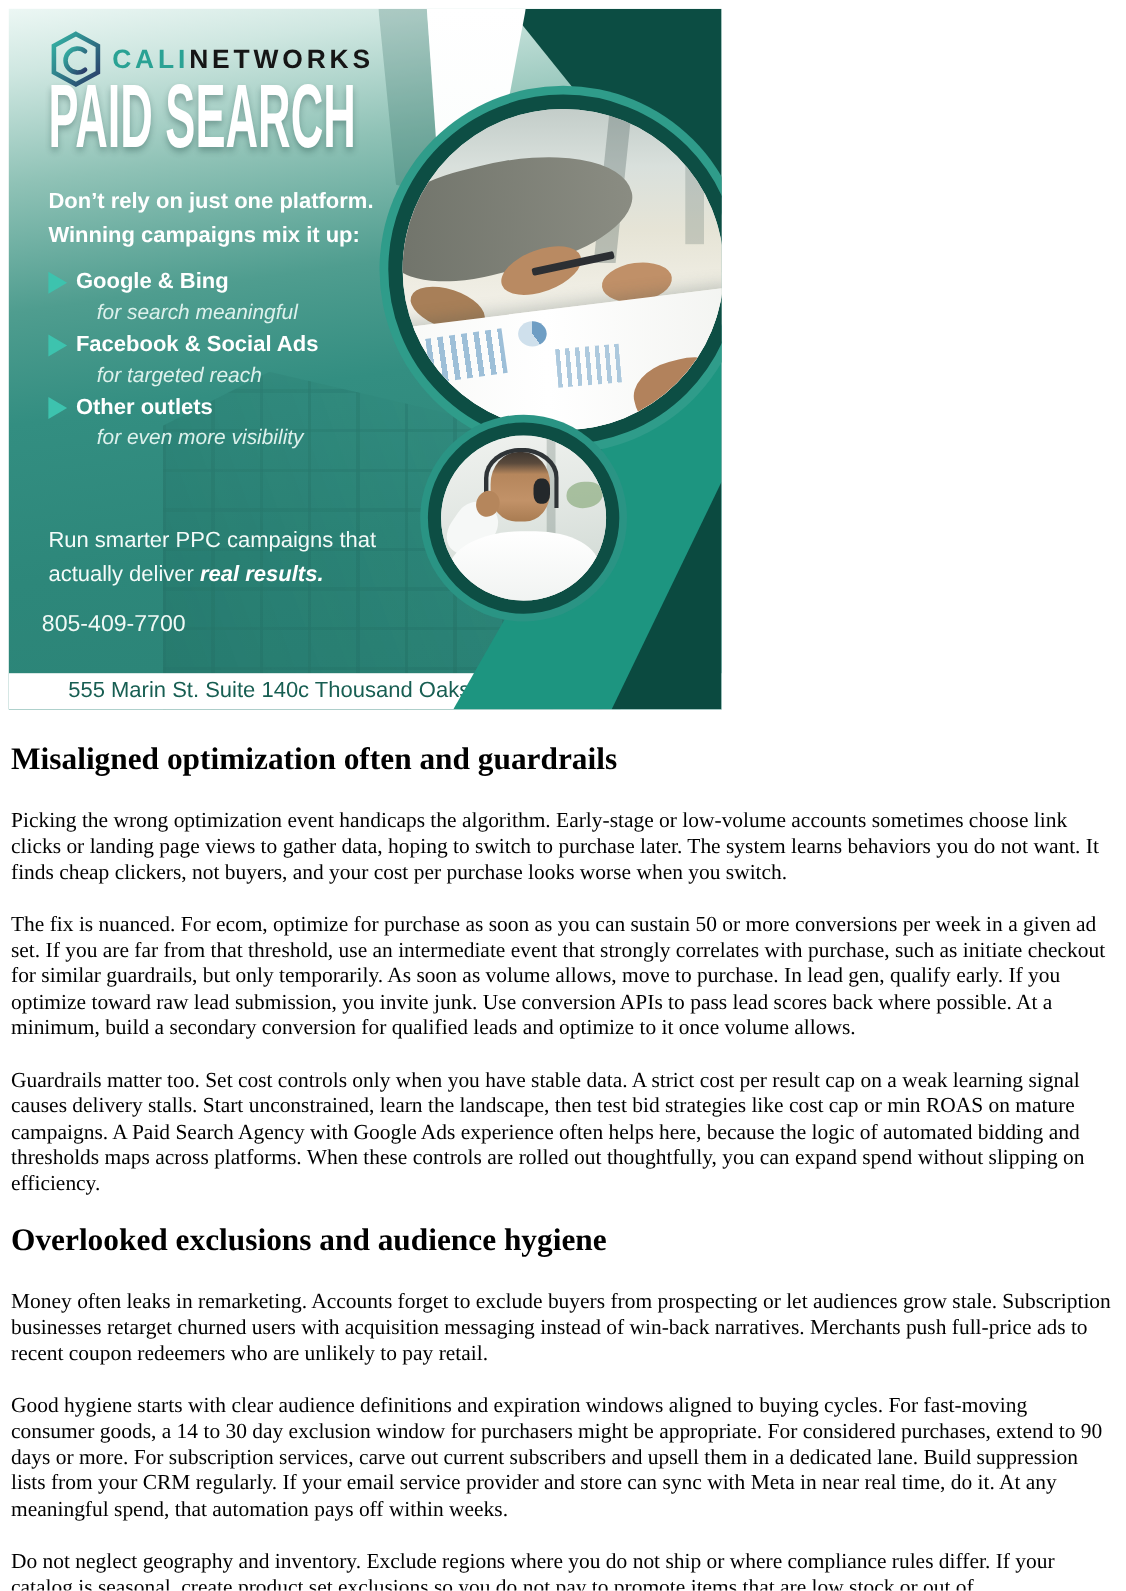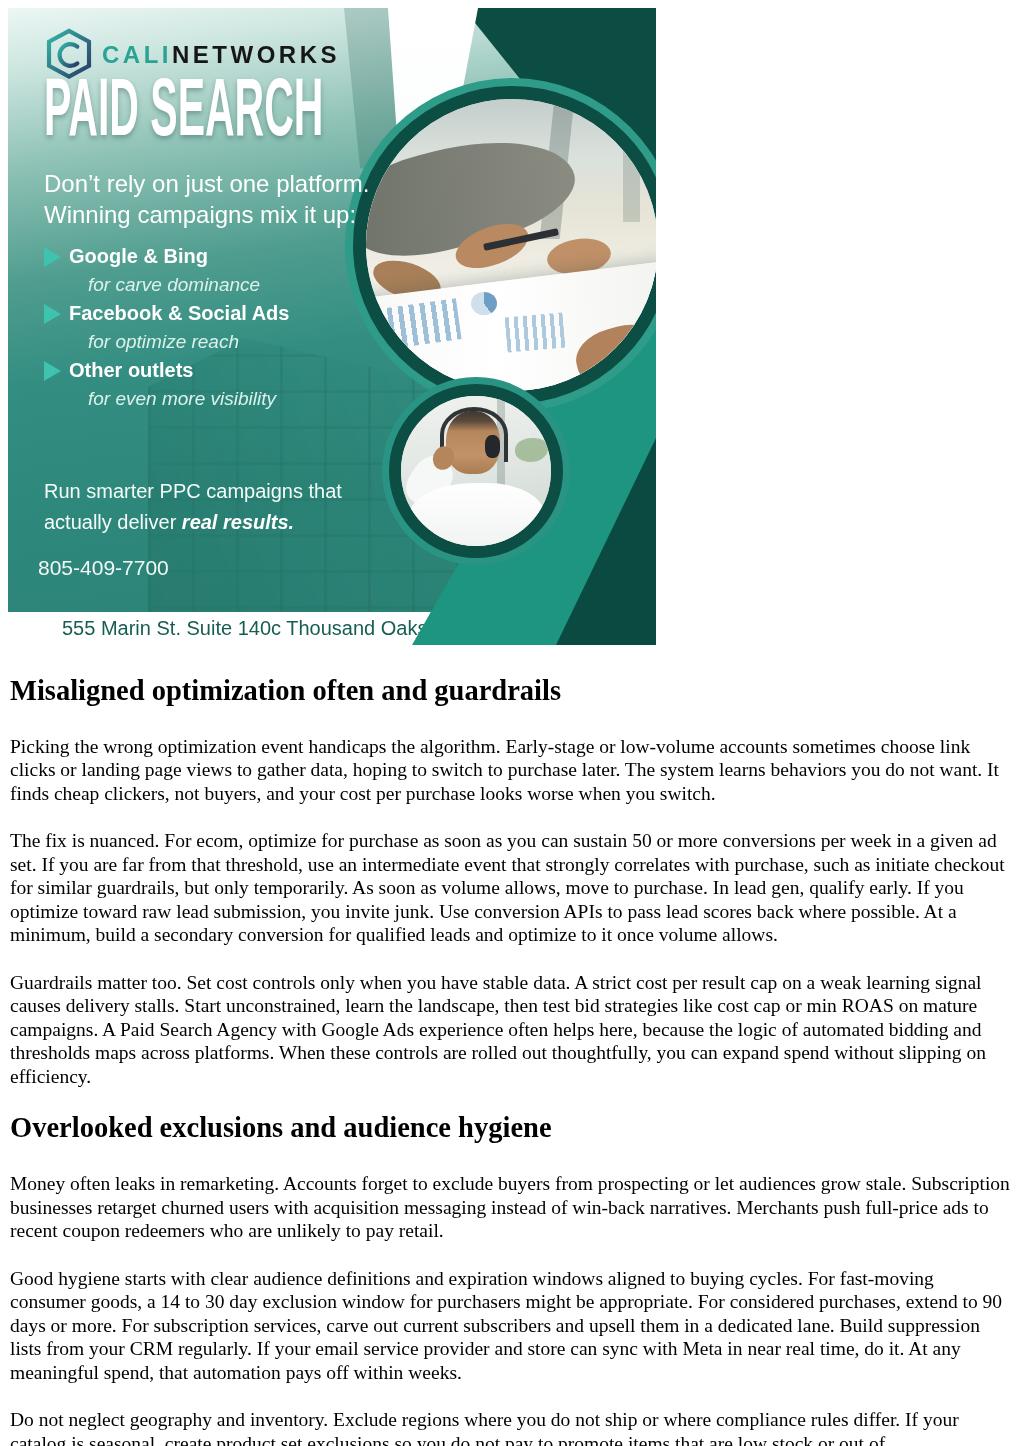--- a/index.html
+++ b/index.html
@@ -65,21 +65,21 @@
   .sp-shirt{left:4%;top:58%;width:92%;height:52%;background:linear-gradient(180deg,#ffffff,#eef1ef);border-radius:48% 42% 20% 20%;}
   
   .logo-row{position:absolute;left:36px;top:20px;display:flex;align-items:center;gap:8px;}
   .logo-text{font-size:24px;font-weight:700;letter-spacing:3.5px;color:#161616;white-space:nowrap;}
   .logo-text .cali{color:#2aa294;margin-top:24px;}
   .title{
     position:absolute;left:36px;top:58px;font-size:82px;line-height:1;font-weight:700;color:#ffffff;
     transform:scaleX(.5);transform-origin:left top;white-space:nowrap;
     text-shadow:0 3px 8px rgba(10,50,45,.30);
   }
-  .intro{position:absolute;left:36px;top:160px;font-size:24px;font-weight:400;line-height:31px;color:#ffffff;}
+  .intro{position:absolute;left:36px;top:160px;font-size:20px;font-weight:700;line-height:31px;color:#ffffff;}
   .bullets{position:absolute;left:36px;top:234px;}
   .b-label{display:flex;align-items:center;gap:8px;height:29px;font-size:20px;font-weight:700;color:#ffffff;}
   .b-tri{width:0;height:0;border-left:17px solid #3dc3ae;border-top:10px solid transparent;border-bottom:10px solid transparent;flex:0 0 auto;}
   .b-sub{margin-left:44px;height:28px;line-height:28px;font-size:19px;font-style:italic;color:#ddf1ec;}
   .tagline{position:absolute;left:36px;top:420px;font-size:20px;line-height:31px;color:#f4fbf9;margin-top:48px;}
   .tagline b{font-style:italic;font-weight:700;color:#ffffff;}
   .contact-btn{
     position:absolute;left:30px;top:492px;width:172px;height:46px;border-radius:25px;background:#ffffff;
     color:#0f564a;font-size:21px;font-weight:800;letter-spacing:.5px;
     display:flex;align-items:center;justify-content:center;border:none;
@@ -155,26 +155,26 @@
   <div class="intro">
     <div>Don’t rely on just one platform.</div>
     <div>Winning campaigns mix it up:</div>
   </div>
 
   <div class="bullets">
     <div class="b-label">
         <span class="b-tri"></span>
         <span>Google &amp; Bing</span>
       </div>
-    <div class="b-sub">for carve dominance</div>
+    <div class="b-sub">for search meaningful</div>
     <div class="b-label">
         <span class="b-tri"></span>
         <span>Facebook &amp; Social Ads</span>
       </div>
-    <div class="b-sub">for optimize reach</div>
+    <div class="b-sub">for targeted reach</div>
     <div class="b-label">
         <span class="b-tri"></span>
         <span>Other outlets</span>
       </div>
     <div class="b-sub">for even more visibility</div>
   </div>
 
   <div class="tagline">
     <div>Run smarter PPC campaigns that</div>
     <div><span>actually deliver </span><b>real results.</b></div>

